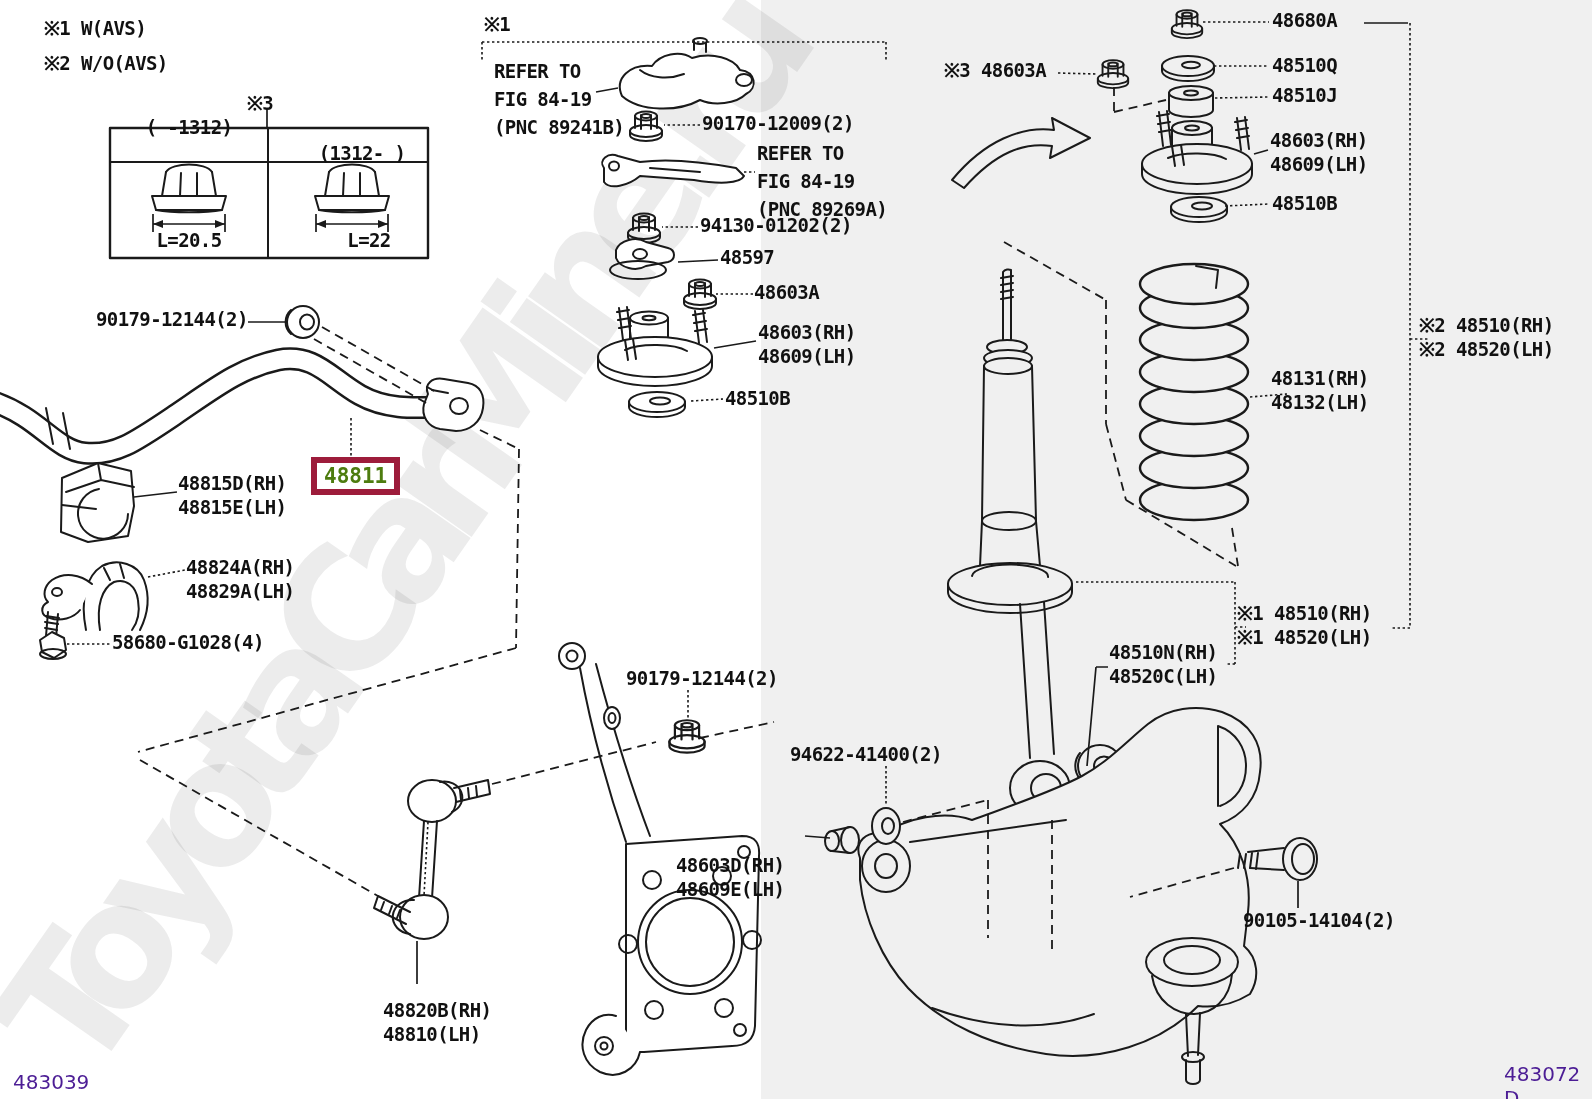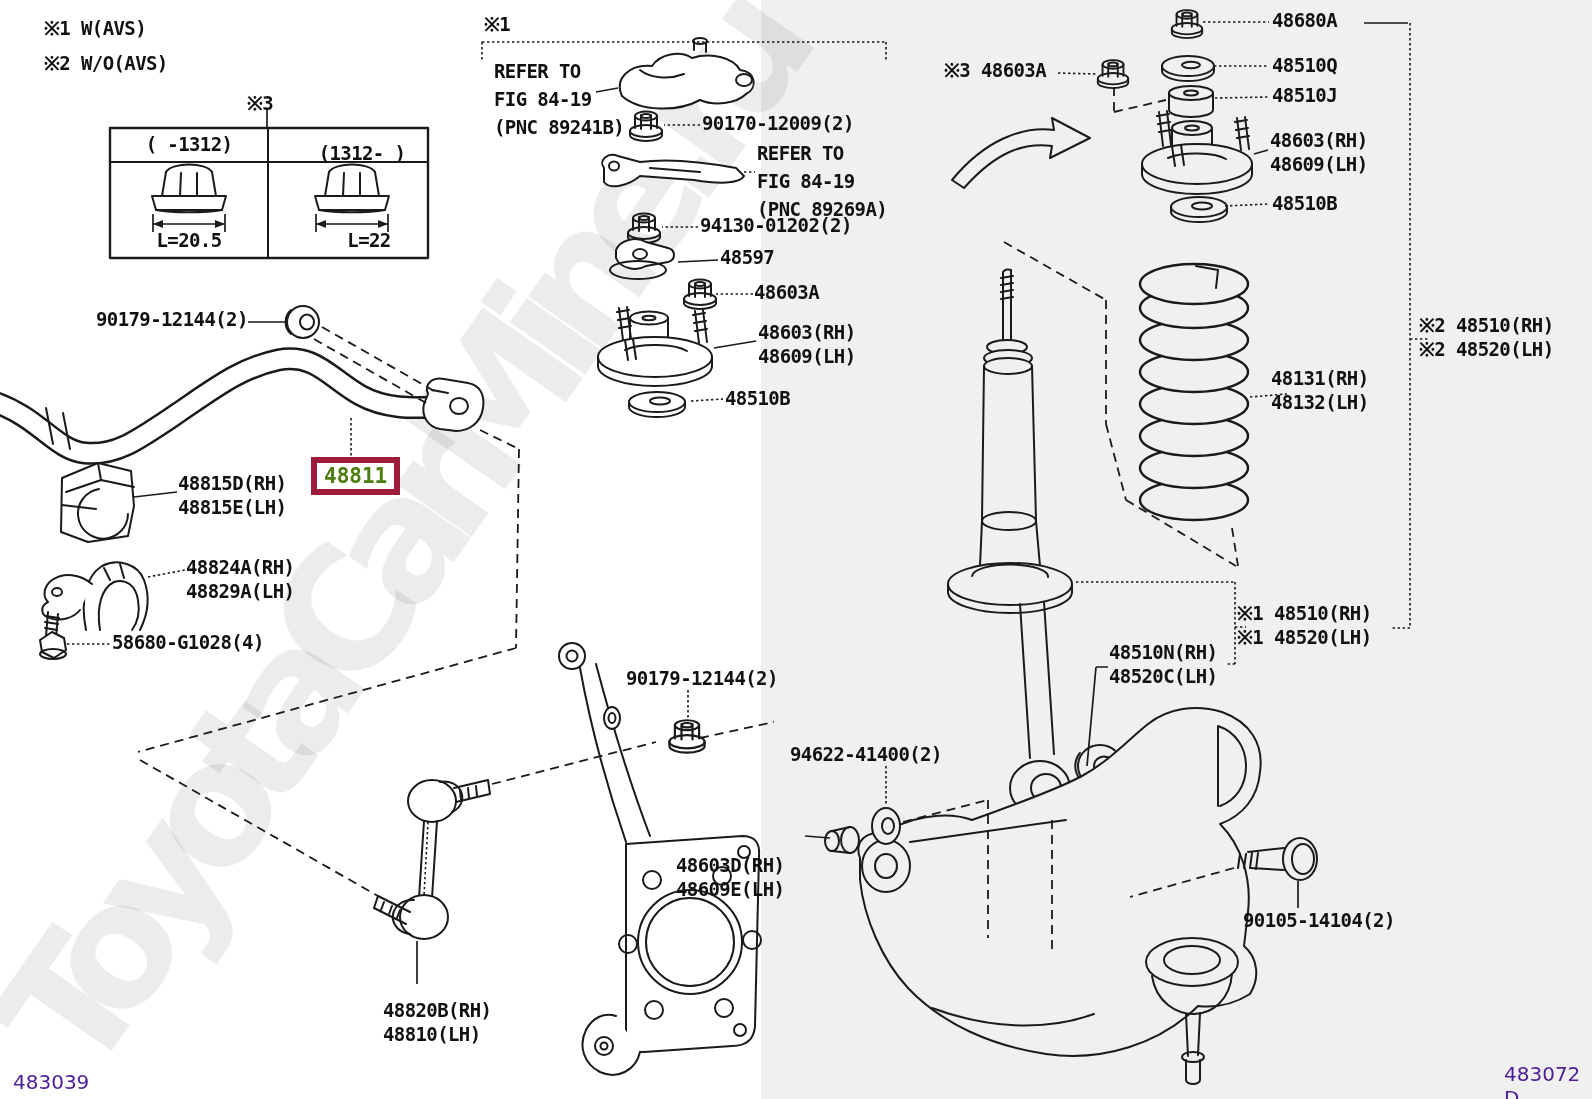--- a/index.html
+++ b/index.html
@@ -320,21 +320,21 @@
       <path class="ld" d="M1076,582 L1235,582 M1235,582 L1235,664 M1235,664 L1226,664 M1235,627 L1246,627"></path>
       <path class="ld" d="M1410,23 L1410,628 M1410,628 L1390,628 M1410,339 L1429,339"></path>
       <path class="lds" d="M1108,667 L1096,667 M1096,667 L1087,766"></path>
       <path class="ld" d="M482,42 L886,42 M482,42 L482,60 M886,42 L886,60"></path>
     </g>
   </svg>
 
   <div class="lbl" style="left:44px;top:16px">※1 W(AVS)</div>
   <div class="lbl" style="left:44px;top:51px">※2 W/O(AVS)</div>
   <div class="lbl" style="left:247px;top:91px">※3</div>
-  <div class="lbl ctr" style="left:110px;top:132px;width:158px">(  -1312)</div>
+  <div class="lbl ctr" style="left:110px;top:115px;width:158px">(  -1312)</div>
   <div class="lbl ctr" style="left:268px;top:141px;width:188px">(1312-  )</div>
   <div class="lbl ctr" style="left:139px;top:228px;width:100px">L=20.5</div>
   <div class="lbl ctr" style="left:319px;top:228px;width:100px">L=22</div>
 
   <div class="lbl" style="left:484px;top:12px">※1</div>
   <div class="lbl ref" style="left:494px;top:57px">REFER TO
 FIG 84-19
 (PNC 89241B)</div>
   <div class="lbl" style="left:702px;top:111px">90170-12009(2)</div>
   <div class="lbl ref" style="left:757px;top:139px">REFER TO

